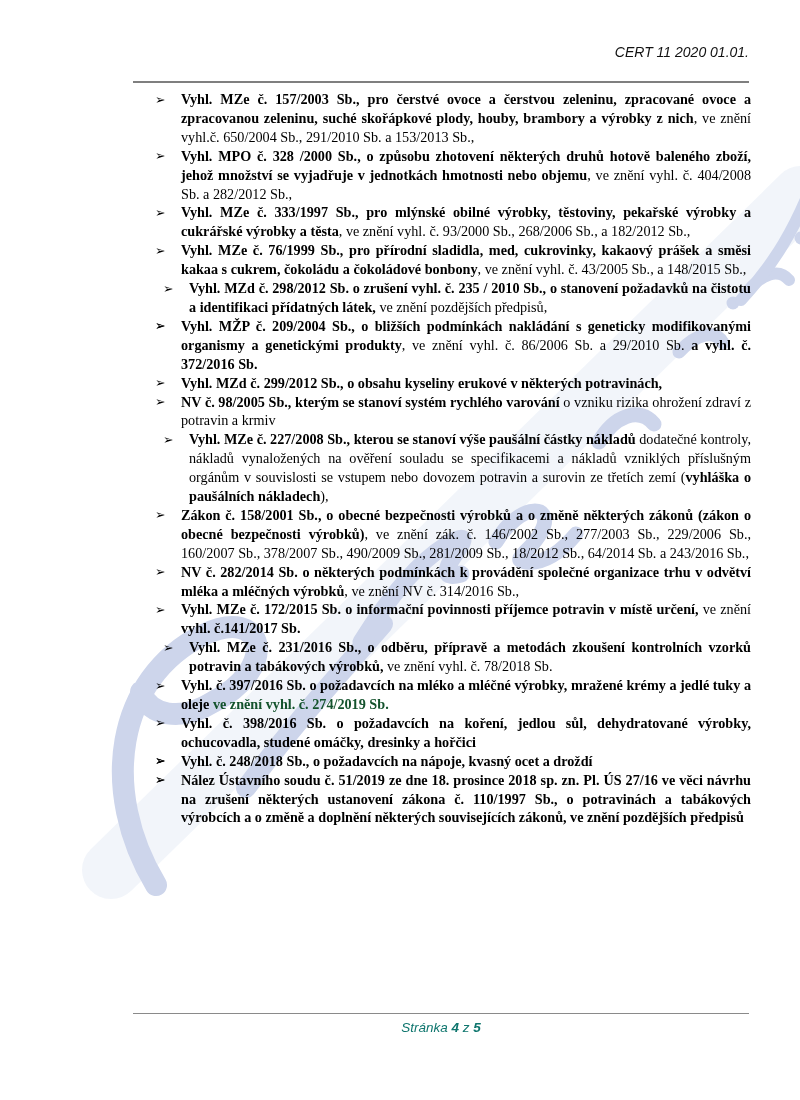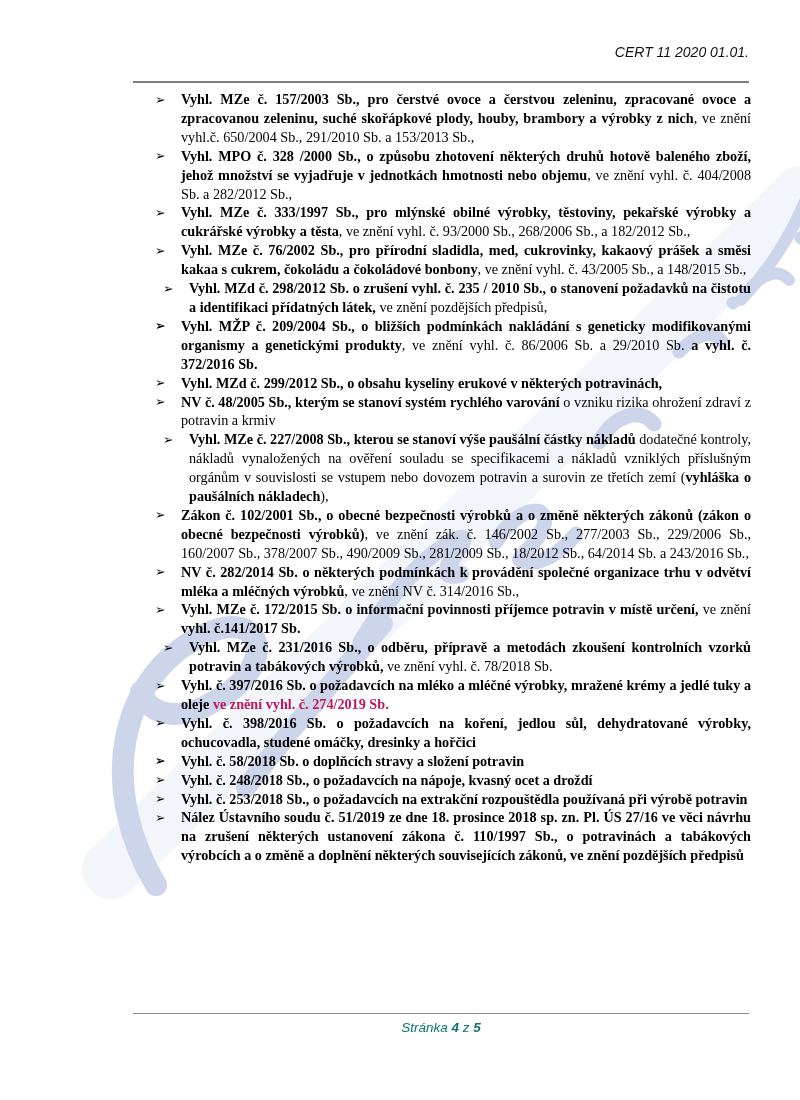--- a/index.html
+++ b/index.html
@@ -45,21 +45,21 @@
   li.reg-item.indent{padding-left:56px;}
   li.reg-item .bullet{
     position:absolute;left:22px;top:0.5px;
     font-size:12.5px;
     font-family:"DejaVu Sans", sans-serif;
     color:#000;
   }
   li.reg-item.indent .bullet{left:30px;}
   .seg-bold{font-weight:bold;}
   .seg-regular{font-weight:normal;}
-  .seg-bold-red{font-weight:bold;color:#be185d;}
+  .seg-bold-red{font-weight:bold;color:#14532d;}
   .footer-rule{
     position:absolute;top:1013px;left:92px;width:616px;height:1px;
     background:#8a8a8a;
   }
   .footer-text{
     position:absolute;top:1020px;left:0;width:800px;
     text-align:center;
     font-family:"Liberation Sans", sans-serif;
     font-size:13.5px;
     color:#0f766e;
@@ -94,37 +94,37 @@
       <span>CERT 11 2020 01.01.</span>
     </div>
 
     <div class="top-rule"></div>
 
     <div class="list-wrap">
       <ul class="reg-list">
           <li class="reg-item"><span class="bullet">➢</span><span class="seg-bold">Vyhl. MZe č. 157/2003 Sb., pro čerstvé ovoce a čerstvou zeleninu, zpracované ovoce a zpracovanou zeleninu, suché skořápkové plody, houby, brambory a výrobky z nich</span><span class="seg-regular">, ve znění vyhl.č. 650/2004 Sb., 291/2010 Sb. a 153/2013 Sb.,</span></li>
           <li class="reg-item"><span class="bullet">➢</span><span class="seg-bold">Vyhl. MPO č. 328 /2000 Sb., o způsobu zhotovení některých druhů hotově baleného zboží, jehož množství se vyjadřuje v jednotkách hmotnosti nebo objemu</span><span class="seg-regular">, ve znění vyhl. č. 404/2008 Sb. a 282/2012 Sb.,</span></li>
           <li class="reg-item"><span class="bullet">➢</span><span class="seg-bold">Vyhl. MZe č. 333/1997 Sb., pro mlýnské obilné výrobky, těstoviny, pekařské výrobky a cukrářské výrobky a těsta</span><span class="seg-regular">, ve znění vyhl. č. 93/2000 Sb., 268/2006 Sb., a 182/2012 Sb.,</span></li>
-          <li class="reg-item"><span class="bullet">➢</span><span class="seg-bold">Vyhl. MZe č. 76/2002 Sb., pro přírodní sladidla, med, cukrovinky, kakaový prášek a směsi kakaa s cukrem, čokoládu a čokoládové bonbony</span><span class="seg-regular">, ve znění vyhl. č. 43/2005 Sb., a 148/2015 Sb.,</span></li>
+          <li class="reg-item"><span class="bullet">➢</span><span class="seg-bold">Vyhl. MZe č. 76/1999 Sb., pro přírodní sladidla, med, cukrovinky, kakaový prášek a směsi kakaa s cukrem, čokoládu a čokoládové bonbony</span><span class="seg-regular">, ve znění vyhl. č. 43/2005 Sb., a 148/2015 Sb.,</span></li>
           <li class="reg-item indent"><span class="bullet">➢</span><span class="seg-bold">Vyhl. MZd č. 298/2012 Sb. o zrušení vyhl. č. 235 / 2010 Sb., o stanovení požadavků na čistotu a identifikaci přídatných látek,</span><span class="seg-regular"> ve znění pozdějších předpisů,</span></li>
           <li class="reg-item"><span class="bullet">➢</span></li>
           <li class="reg-item"><span class="bullet">➢</span><span class="seg-bold">Vyhl. MŽP č. 209/2004 Sb., o bližších podmínkách nakládání s geneticky modifikovanými organismy a genetickými produkty</span><span class="seg-regular">, ve znění vyhl. č. 86/2006 Sb. a 29/2010 Sb. </span><span class="seg-bold">a vyhl. č. 372/2016 Sb.</span></li>
           <li class="reg-item"><span class="bullet">➢</span><span class="seg-bold">Vyhl. MZd č. 299/2012 Sb., o obsahu kyseliny erukové v některých potravinách,</span></li>
-          <li class="reg-item"><span class="bullet">➢</span><span class="seg-bold">NV č. 48/2005 Sb., kterým se stanoví systém rychlého varování</span><span class="seg-regular"> o vzniku rizika ohrožení zdraví z potravin a krmiv</span></li>
+          <li class="reg-item"><span class="bullet">➢</span><span class="seg-bold">NV č. 98/2005 Sb., kterým se stanoví systém rychlého varování</span><span class="seg-regular"> o vzniku rizika ohrožení zdraví z potravin a krmiv</span></li>
           <li class="reg-item indent"><span class="bullet">➢</span><span class="seg-bold">Vyhl. MZe č. 227/2008 Sb., kterou se stanoví výše paušální částky nákladů</span><span class="seg-regular"> dodatečné kontroly, nákladů vynaložených na ověření souladu se specifikacemi a nákladů vzniklých příslušným orgánům v souvislosti se vstupem nebo dovozem potravin a surovin ze třetích zemí (</span><span class="seg-bold">vyhláška o paušálních nákladech</span><span class="seg-regular">),</span></li>
-          <li class="reg-item"><span class="bullet">➢</span><span class="seg-bold">Zákon č. 102/2001 Sb., o obecné bezpečnosti výrobků a o změně některých zákonů (zákon o obecné bezpečnosti výrobků)</span><span class="seg-regular">, ve znění zák. č. 146/2002 Sb., 277/2003 Sb., 229/2006 Sb., 160/2007 Sb., 378/2007 Sb., 490/2009 Sb., 281/2009 Sb., 18/2012 Sb., 64/2014 Sb. a 243/2016 Sb.,</span></li>
+          <li class="reg-item"><span class="bullet">➢</span><span class="seg-bold">Zákon č. 158/2001 Sb., o obecné bezpečnosti výrobků a o změně některých zákonů (zákon o obecné bezpečnosti výrobků)</span><span class="seg-regular">, ve znění zák. č. 146/2002 Sb., 277/2003 Sb., 229/2006 Sb., 160/2007 Sb., 378/2007 Sb., 490/2009 Sb., 281/2009 Sb., 18/2012 Sb., 64/2014 Sb. a 243/2016 Sb.,</span></li>
           <li class="reg-item"><span class="bullet">➢</span><span class="seg-bold">NV č. 282/2014 Sb. o některých podmínkách k provádění společné organizace trhu v odvětví mléka a mléčných výrobků</span><span class="seg-regular">, ve znění NV č. 314/2016 Sb.,</span></li>
           <li class="reg-item"><span class="bullet">➢</span><span class="seg-bold">Vyhl. MZe č. 172/2015 Sb. o informační povinnosti příjemce potravin v místě určení,</span><span class="seg-regular"> ve znění </span><span class="seg-bold">vyhl. č.141/2017 Sb.</span></li>
           <li class="reg-item indent"><span class="bullet">➢</span><span class="seg-bold">Vyhl. MZe č. 231/2016 Sb., o odběru, přípravě a metodách zkoušení kontrolních vzorků potravin a tabákových výrobků,</span><span class="seg-regular"> ve znění vyhl. č. 78/2018 Sb.</span></li>
           <li class="reg-item"><span class="bullet">➢</span><span class="seg-bold">Vyhl. č. 397/2016 Sb. o požadavcích na mléko a mléčné výrobky, mražené krémy a jedlé tuky a oleje </span><span class="seg-bold-red">ve znění vyhl. č. 274/2019 Sb.</span></li>
           <li class="reg-item"><span class="bullet">➢</span><span class="seg-bold">Vyhl. č. 398/2016 Sb. o požadavcích na koření, jedlou sůl, dehydratované výrobky, ochucovadla, studené omáčky, dresinky a hořčici</span></li>
           <li class="reg-item"><span class="bullet">➢</span></li>
-          <li class="reg-item"><span class="bullet">➢</span><span class="seg-bold">Vyhl. č. 58/2018 Sb. o doplňcích stravy a složení potravin</span></li>
+          <li class="reg-item"><span class="bullet">➢</span></li>
           <li class="reg-item"><span class="bullet">➢</span><span class="seg-bold">Vyhl. č. 248/2018 Sb., o požadavcích na nápoje, kvasný ocet a droždí</span></li>
-          <li class="reg-item"><span class="bullet">➢</span><span class="seg-bold">Vyhl. č.  253/2018 Sb., o požadavcích na extrakční rozpouštědla používaná při výrobě potravin</span></li>
+          <li class="reg-item"><span class="bullet">➢</span></li>
           <li class="reg-item"><span class="bullet">➢</span><span class="seg-bold">Nález Ústavního soudu č. 51/2019 ze dne 18. prosince 2018 sp. zn. Pl. ÚS 27/16 ve věci návrhu na zrušení některých ustanovení zákona č. 110/1997 Sb., o potravinách a tabákových výrobcích a o změně a doplnění některých souvisejících zákonů, ve znění pozdějších předpisů</span></li>
         </ul>
     </div>
 
     <div class="footer-rule"></div>
 
     <div class="footer-text">
       <span>Stránka</span>
       <span class="pg-bold">4</span>
       <span>z</span>

